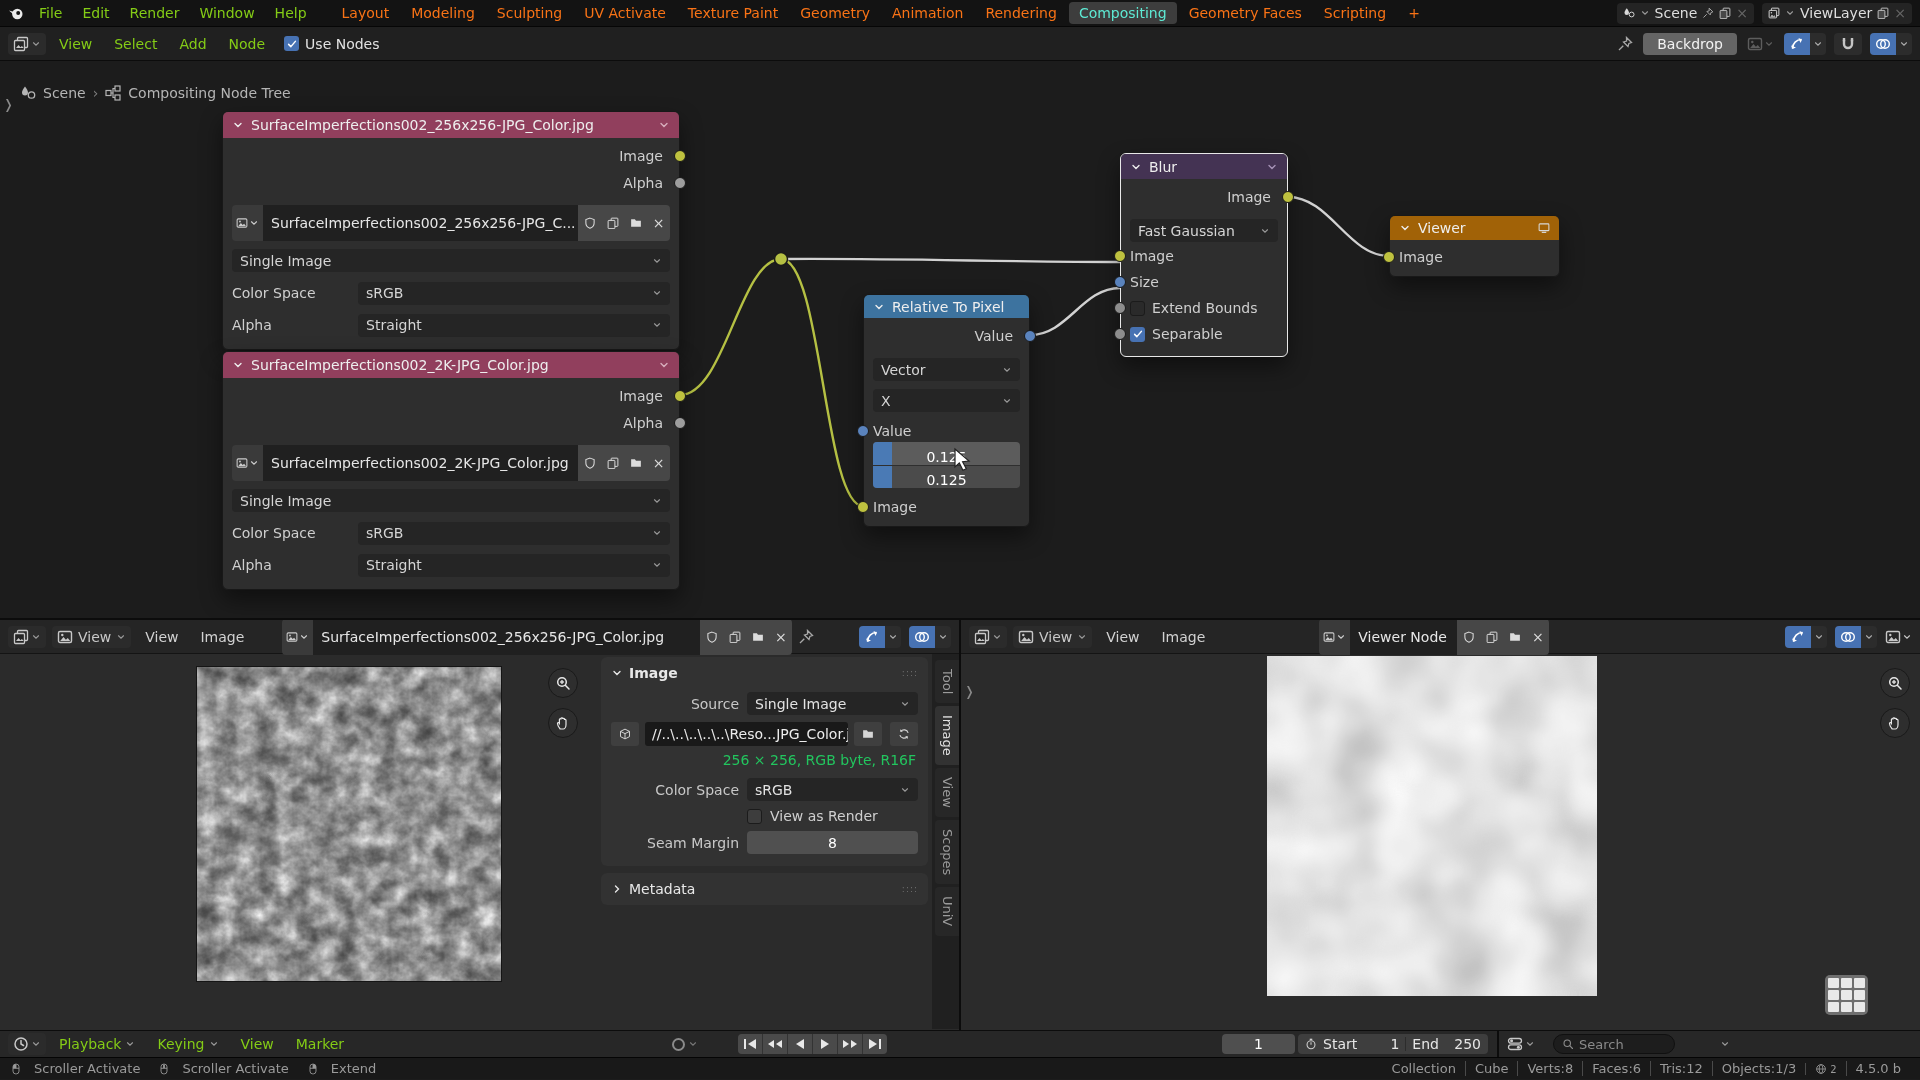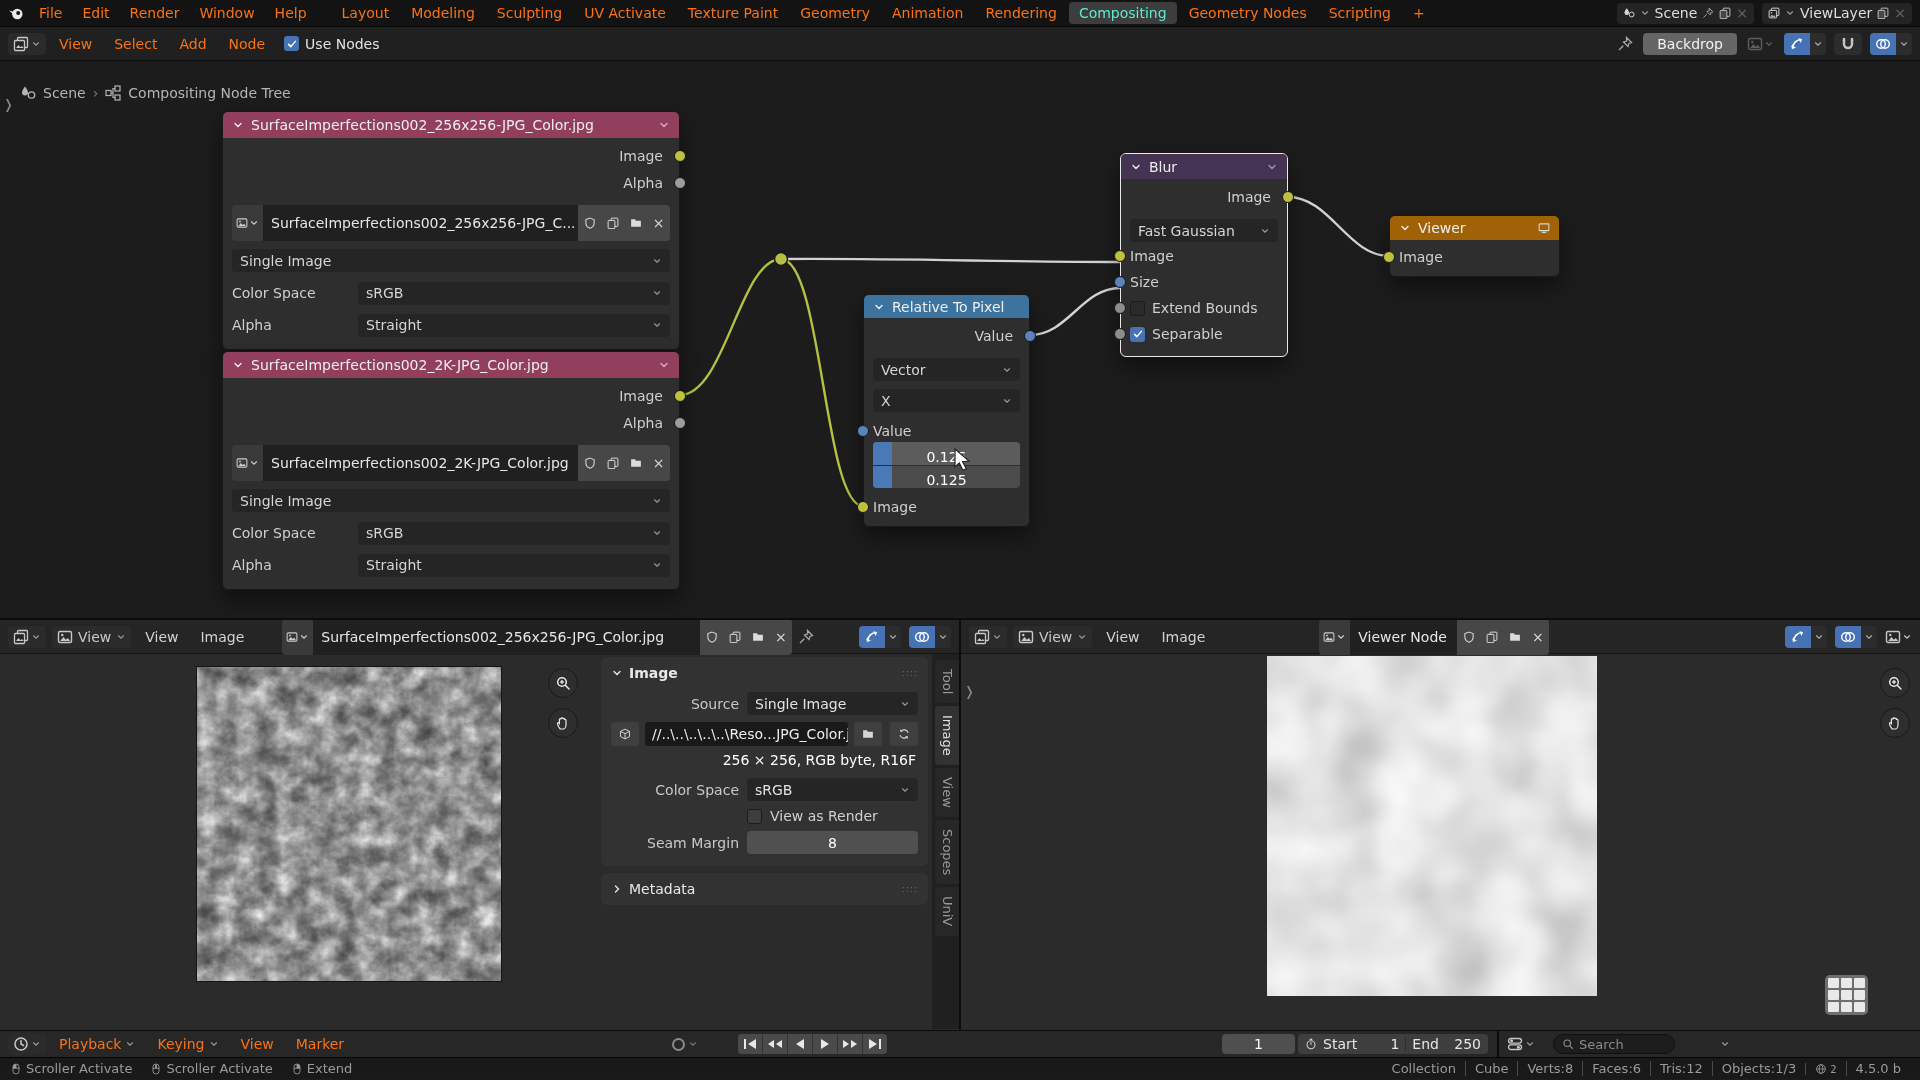--- a/index.html
+++ b/index.html
@@ -5,21 +5,21 @@
   *{margin:0;padding:0;box-sizing:border-box;}
   html,body{width:1920px;height:1080px;overflow:hidden;background:#1c1c1c;
     font-family:"DejaVu Sans","Liberation Sans",sans-serif;font-size:14px;color:#cfcfcf;}
   .ic{width:16px;height:16px;flex:none;}
   .ic.s{width:12px;height:12px;}
   .ic.xs{width:10px;height:10px;}
   .abs{position:absolute;}
   .flex{display:flex;align-items:center;}
   
   .topbar{height:27px;background:#131313;display:flex;align-items:center;padding:0 8px;gap:2px;border-bottom:1px solid #060606;}
-  .menu-item{padding:2px 9px;color:#f97316;border-radius:4px;}
+  .menu-item{padding:2px 9px;color:#84cc16;border-radius:4px;}
   .ws-wrap{display:flex;align-items:center;gap:2px;margin-left:14px;}
   .ws-tab{padding:3px 10px;color:#f97316;border-radius:4px;white-space:nowrap;}
   .ws-tab.active{background:#3d3d3d;color:#5eead4;}
   .id-widget{display:flex;align-items:center;gap:5px;background:#242424;border-radius:4px;height:21px;padding:0 6px;margin-left:8px;color:#dedede;}
   .dim{opacity:.35;}
   
   .nheader{height:34px;background:#202020;display:flex;align-items:center;gap:4px;padding:0 8px;border-bottom:1px solid #0c0c0c;}
   .icobtn{display:flex;align-items:center;gap:2px;background:#2b2b2b;border-radius:4px;padding:3px 5px;color:#c8c8c8;}
   .chk{width:15px;height:15px;border-radius:3px;display:flex;align-items:center;justify-content:center;flex:none;}
   .chk.on{background:#4772b3;}
@@ -70,21 +70,21 @@
   .npanel{position:absolute;left:601px;top:3px;width:327px;}
   .panelblock{background:#323232;border-radius:6px;margin-bottom:7px;padding:4px 10px 12px;}
   .panel-title{display:flex;align-items:center;gap:6px;height:24px;color:#e8e8e8;}
   .panel-title .dots{margin-left:auto;color:#6d6d6d;letter-spacing:1px;font-size:9px;}
   .prow{display:flex;align-items:center;gap:8px;margin-top:7px;}
   .prow .pl{width:128px;text-align:right;color:#c8c8c8;flex:none;}
   .wdd{background:#252525;border-radius:4px;height:23px;display:flex;align-items:center;padding:0 8px;color:#e2e2e2;flex:1;}
   .wdd .sp{flex:1;}
   .pathfield{background:#191919;border-radius:3px;height:24px;display:flex;align-items:center;padding:0 7px;color:#ececec;flex:1;white-space:nowrap;overflow:hidden;}
   .sqbtn{background:#3f3f3f;border-radius:3px;width:28px;height:24px;display:flex;align-items:center;justify-content:center;color:#d5d5d5;flex:none;}
-  .info-txt{color:#ffffff;text-align:right;margin-top:6px;padding-right:2px;}
+  .info-txt{color:#22c55e;text-align:right;margin-top:6px;padding-right:2px;}
   .valfield{background:#505050;border-radius:4px;height:23px;display:flex;align-items:center;justify-content:center;color:#fff;flex:1;}
   .tabstrip{position:absolute;right:0;top:0;bottom:0;width:27px;background:#202020;display:flex;flex-direction:column;gap:3px;padding-top:6px;}
   .vtab{writing-mode:vertical-rl;padding:9px 4px;font-size:13px;color:#9b9b9b;background:#272727;border-radius:4px 0 0 4px;margin-left:3px;}
   .vtab.active{background:#323232;color:#e2e2e2;}
   .gridbtn{position:absolute;display:grid;grid-template-columns:repeat(3,11px);grid-template-rows:repeat(3,10px);gap:2px;background:#6f6f6f;padding:3px;border-radius:5px;}
   .gridbtn div{background:#e9e9e9;border-radius:1px;}
   
   .timeline{position:relative;height:27px;background:#272727;border-top:1px solid #0c0c0c;display:flex;align-items:center;gap:4px;padding:0 8px;}
   .tdiv{position:absolute;left:1497px;top:0;bottom:0;width:2px;background:#0c0c0c;}
   .tbtn-group{position:absolute;left:738px;display:flex;gap:1px;background:#333;border-radius:4px;overflow:hidden;}
@@ -98,21 +98,21 @@
   .recbtn{position:absolute;left:672px;display:flex;align-items:center;gap:3px;}
   .ring{width:13px;height:13px;border:2px solid #8a8a8a;border-radius:50%;}
   .framefield{position:absolute;left:1222px;width:73px;height:20px;background:#4f4f4f;border-radius:4px;display:flex;align-items:center;justify-content:center;color:#fff;}
   .rangegrp{position:absolute;left:1298px;width:190px;height:20px;background:#3e3e3e;border-radius:4px;display:flex;align-items:center;padding:0 7px;gap:6px;color:#e6e6e6;}
   .rangegrp .dv{width:1px;height:14px;background:#2c2c2c;}
   .searchbox{position:absolute;left:1553px;display:flex;align-items:center;gap:5px;background:#1d1d1d;border:1px solid #101010;border-radius:10px;height:20px;padding:0 8px;width:122px;}
   .searchbox input{background:transparent;border:none;outline:none;color:#c5c5c5;width:80px;font-family:inherit;font-size:13px;}
   .searchbox input::placeholder{color:#8a8a8a;}
   
   .statusbar{height:22px;background:#191919;border-top:1px solid #050505;display:flex;align-items:center;padding:0 10px;color:#9a9a9a;font-size:13px;gap:4px;}
-  .sb-item{display:flex;align-items:center;gap:4px;margin-right:14px;}
+  .sb-item{display:flex;align-items:center;gap:12px;margin-right:14px;}
   .sb-right{margin-left:auto;display:flex;align-items:center;}
   .sb-seg{padding:0 9px;border-left:1px solid #4a4a4a;display:flex;align-items:center;gap:3px;}
   .sb-seg.first{border-left:none;}
   .cursor{position:absolute;z-index:50;}
 </style>
 </head>
 <body>
 
 <svg width="0" height="0" style="position:absolute">
   <defs>
@@ -263,21 +263,21 @@
   <div class="ws-wrap">
     <div class="ws-tab">Layout</div>
     <div class="ws-tab">Modeling</div>
     <div class="ws-tab">Sculpting</div>
     <div class="ws-tab">UV Activate</div>
     <div class="ws-tab">Texture Paint</div>
     <div class="ws-tab">Geometry</div>
     <div class="ws-tab">Animation</div>
     <div class="ws-tab">Rendering</div>
     <div class="ws-tab active">Compositing</div>
-    <div class="ws-tab">Geometry Nodes</div>
+    <div class="ws-tab">Geometry Faces</div>
     <div class="ws-tab">Scripting</div>
     <div class="ws-tab">+</div>
   </div>
   <div style="margin-left:auto" class="flex">
     <div class="id-widget">
       <svg class="ic s" style="color:#d8d8d8">
           <use href="#i-scene"></use>
         </svg>
       <svg class="ic xs" style="color:#999">
           <use href="#i-chev"></use>

